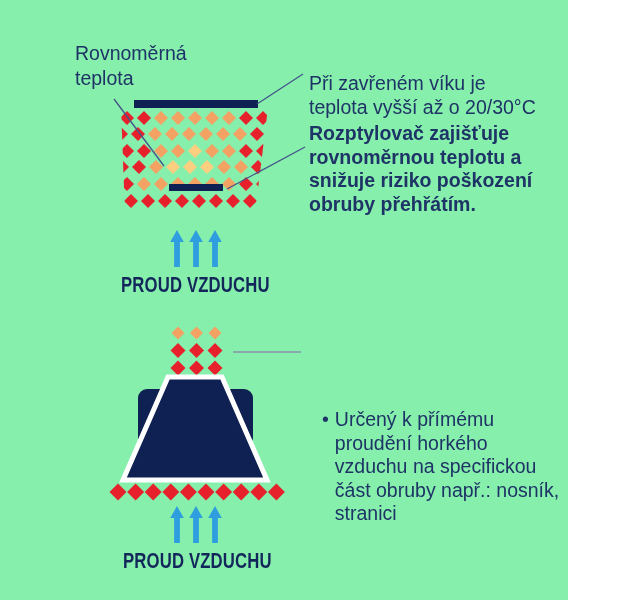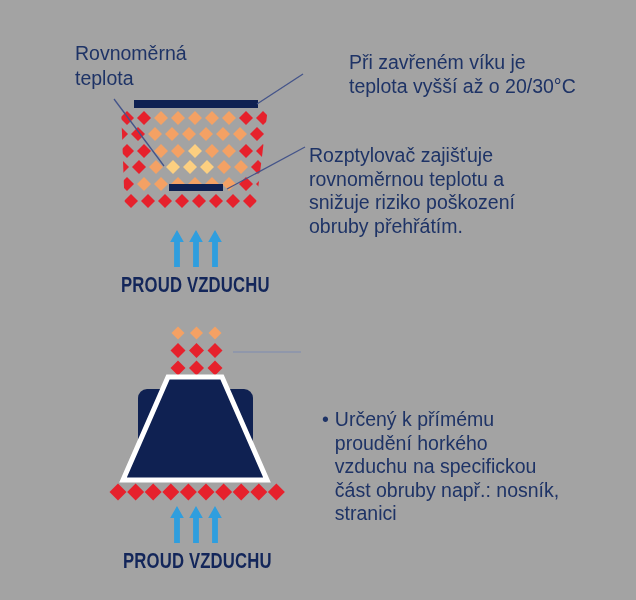--- a/index.html
+++ b/index.html
@@ -1,24 +1,24 @@
 <!DOCTYPE html>
 <html><head>
 <meta charset="utf-8">
 <style>
   html,body{margin:0;padding:0;background:#ffffff;}
   #stage{
-    position:relative;width:636px;height:600px;background:#a3a3a3;overflow:hidden;
+    position:relative;width:568px;height:600px;background:#86efac;overflow:hidden;
     font-family:"Liberation Sans", sans-serif;
   }
   #diagram-svg{position:absolute;left:0;top:0;width:636px;height:600px;}
   .txt{position:absolute;color:#1e3366;font-size:19.5px;line-height:23.5px;white-space:pre-line;}
   .label-left{left:75px;top:41px;line-height:25px;}
-  .note-lid{left:309px;top:51px;margin-left:40px;}
-  .note-diffuser{left:309px;top:144px;}
+  .note-lid{left:309px;top:72px;}
+  .note-diffuser{left:309px;top:122px;font-weight:bold;}
   .label-concentrated{left:311px;top:340px;white-space:nowrap;}
   .bullet-note{left:322px;top:408px;display:flex;gap:6px;}
   .bullet-note .glyph{flex:0 0 auto;}
   .airflow{
     position:absolute;color:#13265a;font-weight:bold;font-size:22px;white-space:nowrap;
     transform:scaleX(0.76);transform-origin:left top;letter-spacing:0.2px;
   }
   .airflow-top{left:121px;top:272px;}
   .airflow-bottom{left:123px;top:548px;}
 </style>

